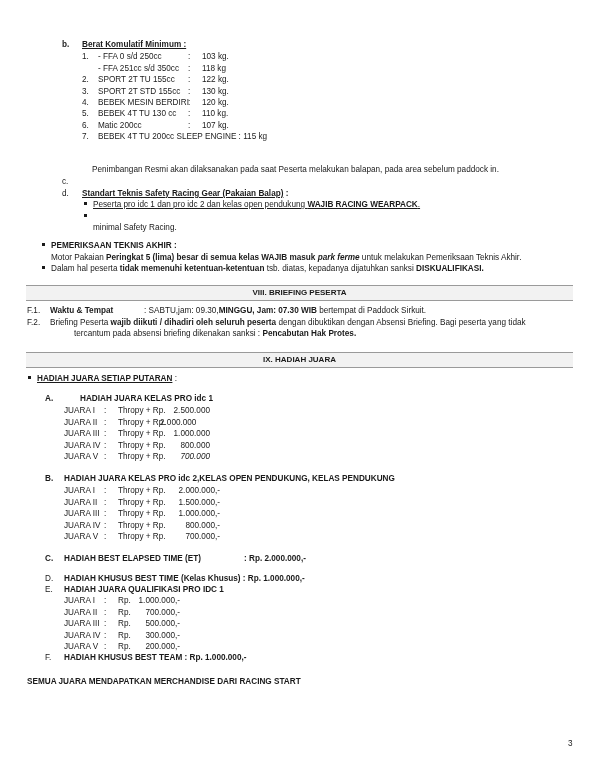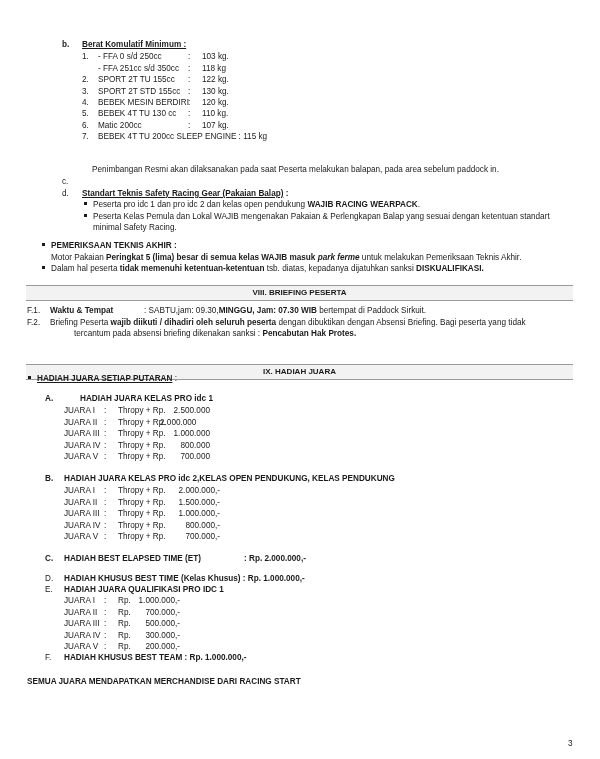--- a/index.html
+++ b/index.html
@@ -58,25 +58,25 @@
     <div class="abs " style="left: 98px; top: 131px;">BEBEK 4T TU 200cc SLEEP ENGINE : 115 kg</div>
   </div>
 
 <div class="abs" style="left:92px;top:164px;">Penimbangan Resmi akan dilaksanakan pada saat Peserta melakukan balapan, pada area sebelum paddock in.</div>
 
 <div class="abs" style="left:62px;top:176px;">c.</div>
 
 <div class="abs" style="left:62px;top:188px;">d.</div>
 <div class="abs" style="left:82px;top:188px;"><span class="b u">Standart Teknis Safety Racing Gear (Pakaian Balap)</span><span class="b"> :</span></div>
 
-<div class="abs" style="left:84px;top:199px;">
+<div class="abs" style="left:84px;top:199px;text-decoration:underline;">
   <span class="sq"></span><span>Peserta pro idc 1 dan pro idc 2 dan kelas open pendukung </span><span class="b">WAJIB RACING WEARPACK</span><span>.</span>
 </div>
 <div class="abs" style="left:84px;top:211px;">
-  <span class="sq"></span><span>Peserta Kelas Pemula dan Lokal WAJIB mengenakan Pakaian &amp; Perlengkapan Balap yang sesuai dengan ketentuan standart</span>
+  <span class="sq"></span>
 </div>
 <div class="abs" style="left:93px;top:222px;">minimal Safety Racing.</div>
 
 <div class="abs" style="left:42px;top:240px;">
   <span class="sq"></span><span class="b">PEMERIKSAAN TEKNIS AKHIR :</span>
 </div>
 <div class="abs" style="left:51px;top:252px;">
   <span>Motor Pakaian </span><b>Peringkat 5 (lima) besar di semua kelas WAJIB masuk </b><b><i>park ferme</i></b><span> untuk melakukan Pemeriksaan Teknis Akhir.</span>
 </div>
 <div class="abs" style="left:42px;top:263px;">
@@ -92,21 +92,21 @@
 </div>
 
 <div class="abs" style="left:27px;top:317px;">F.2.</div>
 <div class="abs" style="left:50px;top:317px;">
   <span>Briefing Peserta </span><b>wajib diikuti / dihadiri oleh seluruh peserta</b><span> dengan dibuktikan dengan Absensi Briefing. Bagi peserta yang tidak</span>
 </div>
 <div class="abs" style="left:50px;top:328px;padding-left:24px;">
   <span>tercantum pada absensi briefing dikenakan sanksi : </span><b>Pencabutan Hak Protes.</b>
 </div>
 
-<div class="bar" style="top:352px;margin-top:12px;">IX.    HADIAH JUARA</div>
+<div class="bar" style="top:352px;">IX.    HADIAH JUARA</div>
 
 <div class="abs" style="left:28px;top:373px;">
   <span class="sq"></span><span class="b u">HADIAH JUARA SETIAP PUTARAN</span><span> :</span>
 </div>
 
 <div class="abs b" style="left:45px;top:393px;">A.</div>
 <div class="abs b" style="left:64px;top:393px;padding-left:16px;">HADIAH JUARA KELAS PRO idc 1</div>
 <div id="tblA">
     <div class="abs" style="left: 64px; top: 405px;">JUARA I</div>
     <div class="abs" style="left: 104px; top: 405px;">:</div>
@@ -120,21 +120,21 @@
     <div class="abs" style="left: 104px; top: 428px;">:</div>
     <div class="abs" style="left: 118px; top: 428px;">Thropy + Rp.</div>
     <div class="abs" style="left: 160px; top: 428px; width: 50px; text-align: right;">1.000.000</div>
     <div class="abs" style="left: 64px; top: 439.5px;">JUARA IV</div>
     <div class="abs" style="left: 104px; top: 439.5px;">:</div>
     <div class="abs" style="left: 118px; top: 439.5px;">Thropy + Rp.</div>
     <div class="abs" style="left: 160px; top: 439.5px; width: 50px; text-align: right;">800.000</div>
     <div class="abs" style="left: 64px; top: 451px;">JUARA V</div>
     <div class="abs" style="left: 104px; top: 451px;">:</div>
     <div class="abs" style="left: 118px; top: 451px;">Thropy + Rp.</div>
-    <div class="abs" style="left: 160px; top: 451px; width: 50px; text-align: right;">700.000</div>
+    <div class="abs" style="left: 160px; top: 451px; width: 50px; text-align: right; font-style: italic;">700.000</div>
   </div>
 
 <div class="abs b" style="left:45px;top:473px;">B.</div>
 <div class="abs b" style="left:64px;top:473px;">HADIAH JUARA KELAS PRO idc 2,KELAS OPEN PENDUKUNG, KELAS PENDUKUNG</div>
 <div id="tblB">
     <div class="abs" style="left: 64px; top: 485px;">JUARA I</div>
     <div class="abs" style="left: 104px; top: 485px;">:</div>
     <div class="abs" style="left: 118px; top: 485px;">Thropy + Rp.</div>
     <div class="abs" style="left: 170px; top: 485px; width: 50px; text-align: right;">2.000.000,-</div>
     <div class="abs" style="left: 64px; top: 496.5px;">JUARA II</div>

